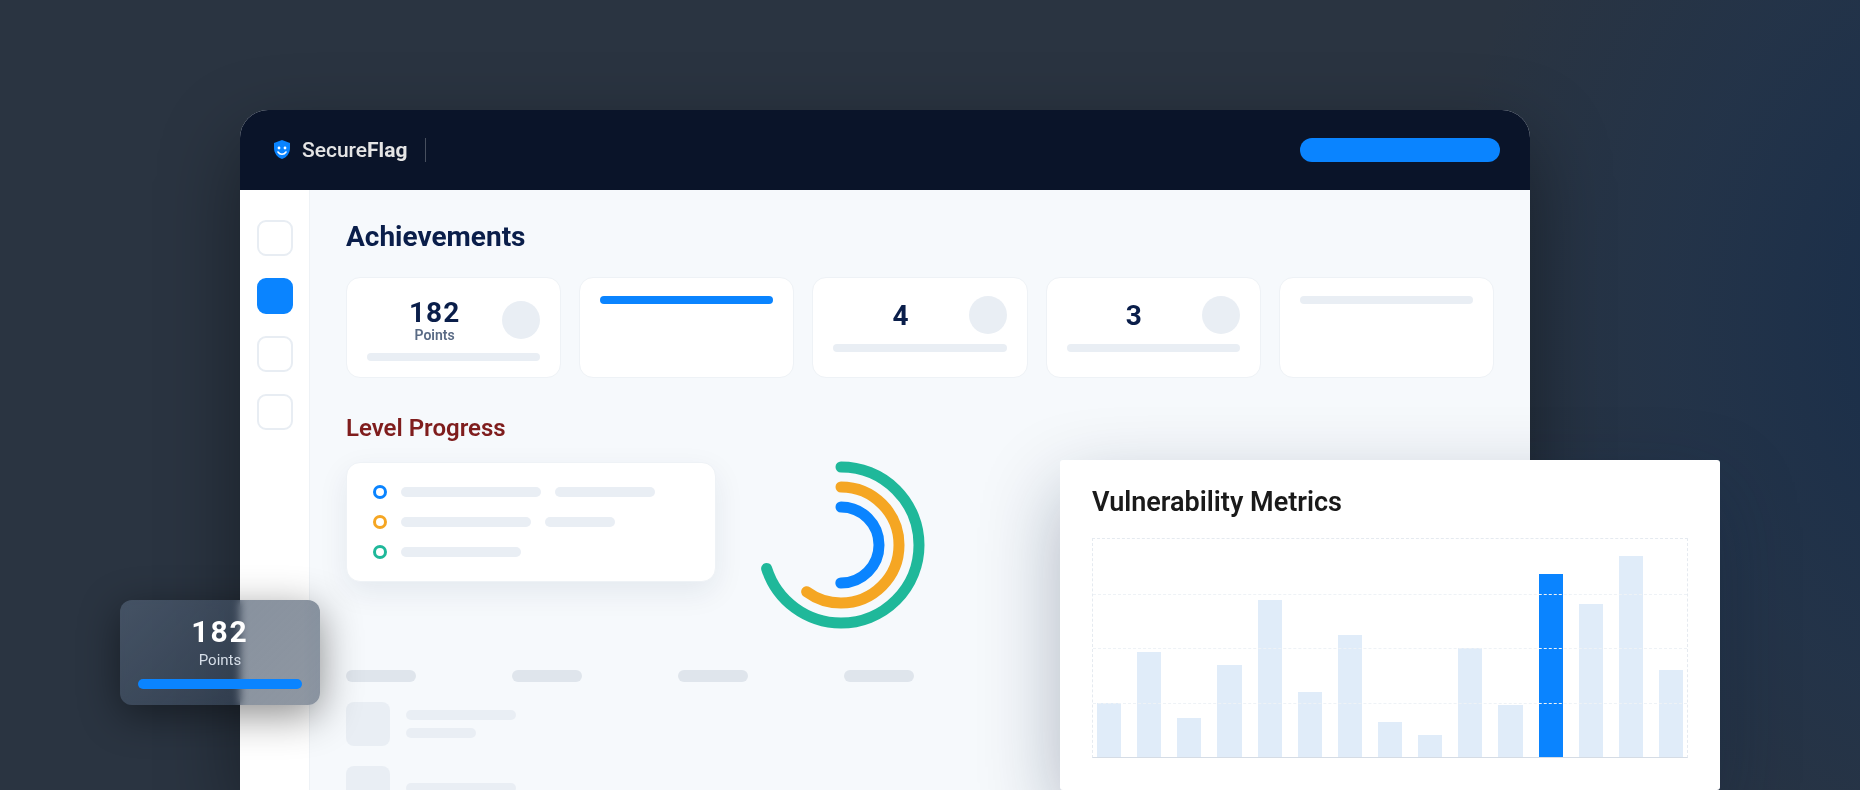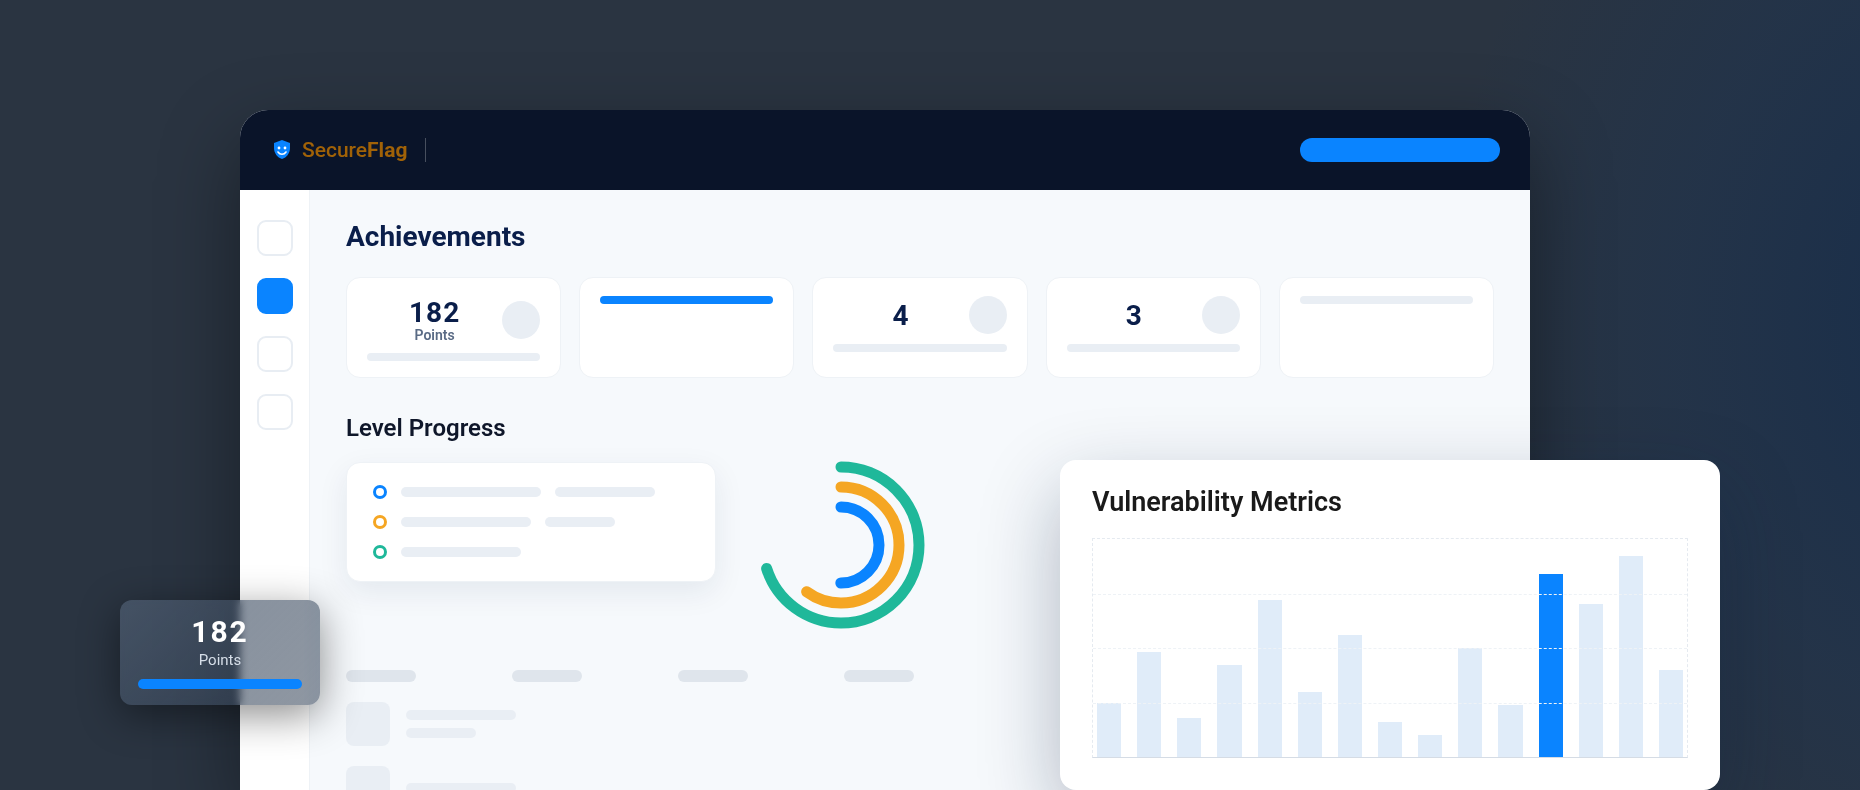--- a/index.html
+++ b/index.html
@@ -41,21 +41,21 @@
     }
     .logo-group {
       display: flex;
       align-items: center;
       gap: 18px;
     }
     .logo {
       display: flex;
       align-items: flex-start;
       gap: 8px;
-      color: #a16207;
+      color: #e5e5e5;
       font-size: 21px;
       font-weight: 500;
     }
     .logo-mark {
       width: 24px;
       height: 24px;
       position: relative;
     }
     .logo strong { font-weight: 700; }
     .logo-divider {
@@ -153,21 +153,21 @@
     .stat-circle.accent { background: #0a84ff; color: #fff; }
     .stat-bar {
       height: 8px;
       border-radius: 4px;
       background: #e9eef4;
     }
     .stat-bar.accent { background: #0a84ff; }
     .subsection-title {
       font-size: 24px;
       font-weight: 600;
-      color: #0f172a;
+      color: #7f1d1d;
       margin-bottom: 20px;
     }
     .progress-row {
       display: flex;
       gap: 30px;
       align-items: flex-start;
     }
     .legend-card {
       background: #fff;
       border: 1px solid #eef2f6;
@@ -269,21 +269,21 @@
     }
 
     
     .vuln-card {
       position: absolute;
       left: 1060px;
       top: 460px;
       width: 660px;
       height: 330px;
       background: #fff;
-      border-radius: 16px;
+      border-radius: 3px;
       box-shadow: 0 30px 80px rgba(10,30,60,0.3);
       padding: 26px 32px;
     }
     .vuln-title {
       font-size: 27px;
       font-weight: 600;
       color: #1a1a1a;
       margin-bottom: 20px;
     }
     .vuln-chart {

